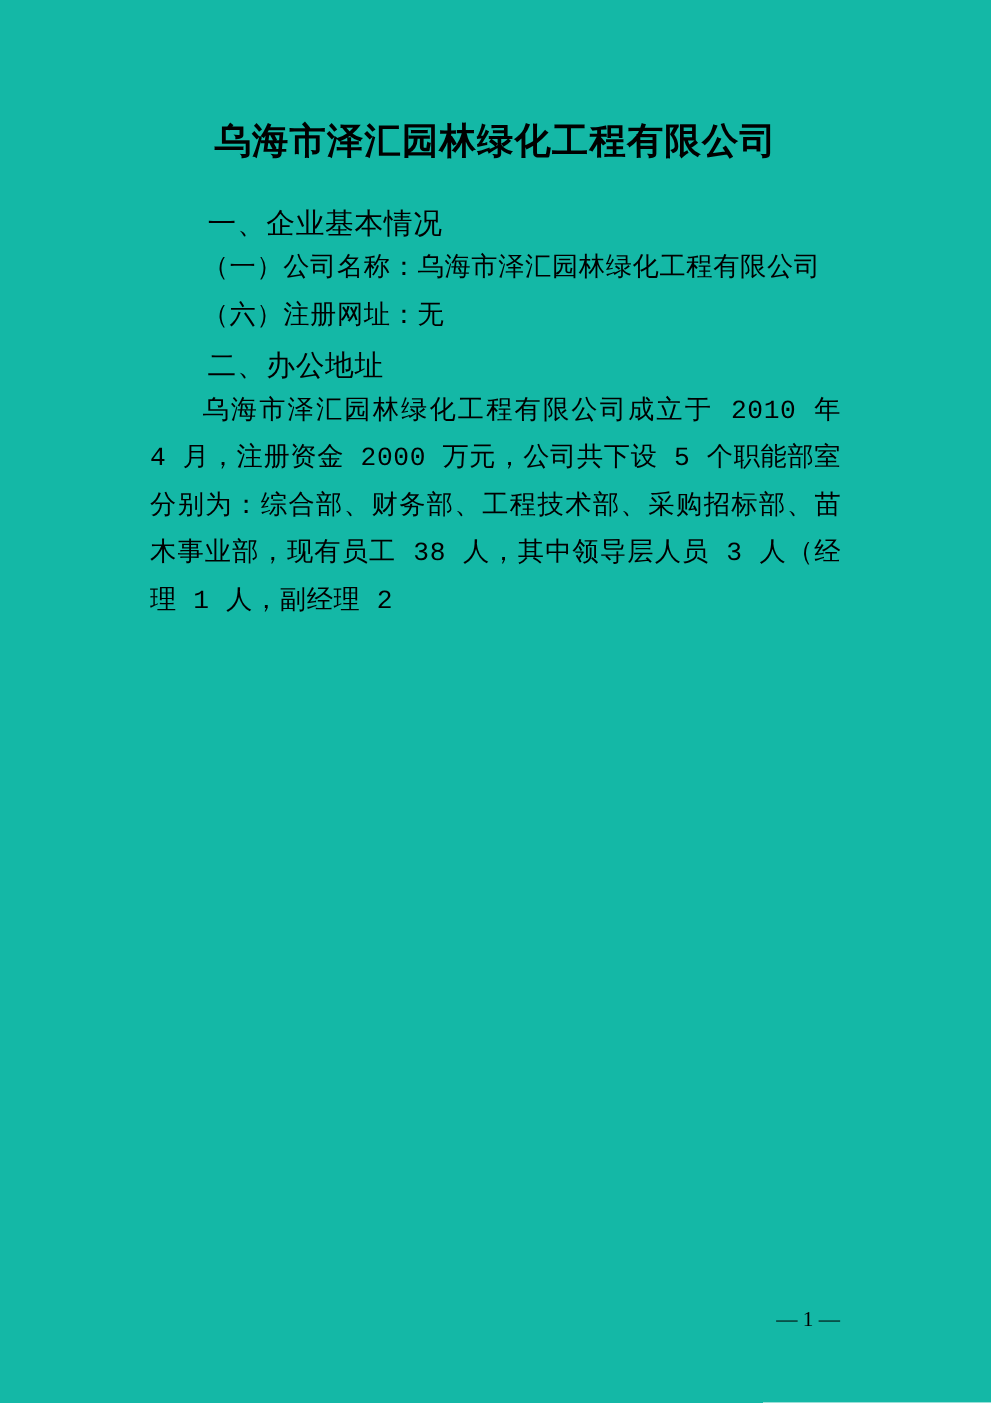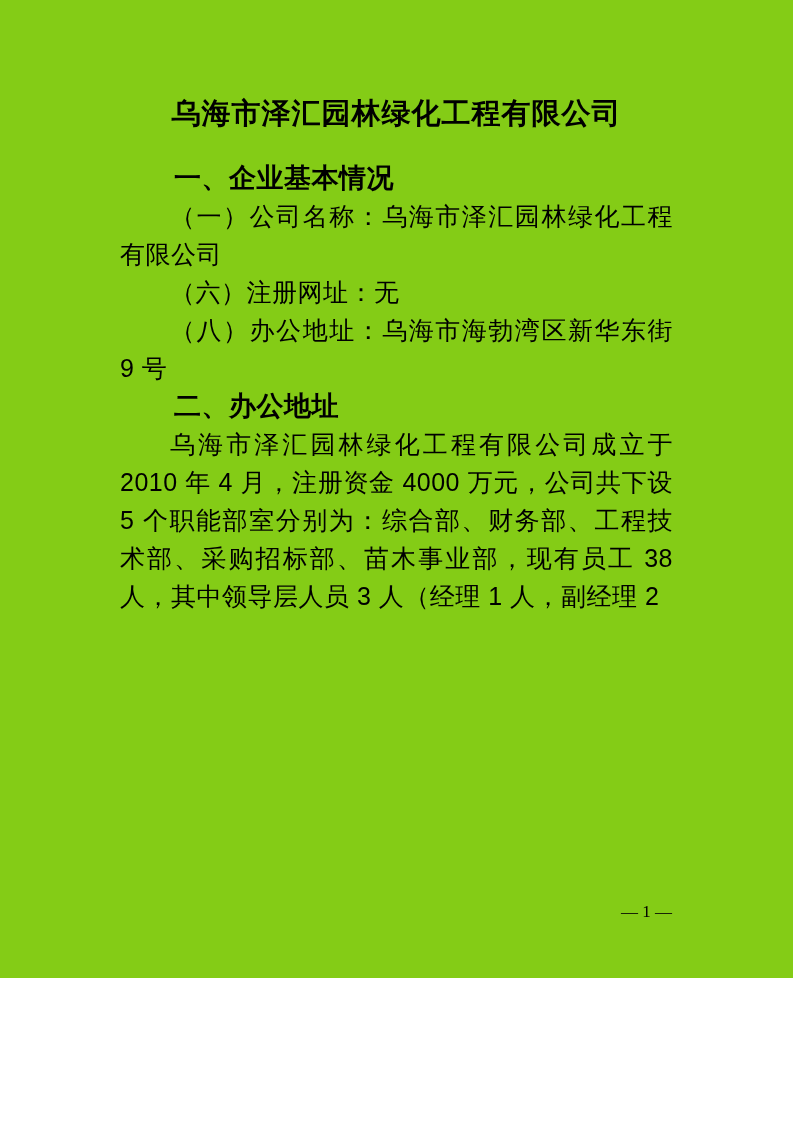--- a/index.html
+++ b/index.html
@@ -1,21 +1,21 @@
 <!DOCTYPE html>
 <html><head>
 <meta charset="utf-8">
 <style>
   * { margin: 0; padding: 0; box-sizing: border-box; }
   html, body { background: #ffffff; }
   .page {
     position: relative;
     width: 793px;
-    height: 978px;
-    background: #84cc16;
+    height: 1122px;
+    background: #14b8a6;
     color: #000000;
     overflow: hidden;
     margin: 0 auto;
   }
   .content {
     position: absolute;
     left: 120px;
     top: 92px;
     width: 553px;
   }
@@ -24,31 +24,31 @@
     font-family: "Liberation Serif", "DejaVu Serif", serif;
     font-weight: 700;
     font-size: 29px;
     line-height: 43px;
     margin-bottom: 24px;
     letter-spacing: 1px;
   }
   .doc-title .title-line { display: block; }
   .section-heading {
     font-family: "Liberation Sans", "DejaVu Sans", sans-serif;
-    font-weight: 700;
-    font-size: 27px;
+    font-weight: 400;
+    font-size: 23px;
     line-height: 38px;
     text-indent: 2em;
     letter-spacing: 0.5px;
   }
   .section-heading.first { margin-top: 24px; }
   .body-para {
-    font-family: Liberation Sans, sans-serif;
+    font-family: Liberation Mono, monospace;
     font-weight: 400;
-    font-size: 25px;
+    font-size: 21px;
     line-height: 38px;
     text-indent: 2em;
     text-align: justify;
     letter-spacing: 0.5px;
   }
   .page-footer {
     position: absolute;
     right: 121px;
     bottom: 56px;
     font-family: "Liberation Serif", "DejaVu Serif", serif;
@@ -63,22 +63,21 @@
   <div class="content">
 
     <h1 class="doc-title">
       <span class="title-line">乌海市泽汇园林绿化工程有限公司</span>
     </h1>
 
     <h2 class="section-heading first">一、企业基本情况</h2>
 
     <p class="body-para">（一）公司名称：乌海市泽汇园林绿化工程有限公司</p>
     <p class="body-para">（六）注册网址：无</p>
-    <p class="body-para">（八）办公地址：乌海市海勃湾区新华东街 9 号</p>
 
     <h2 class="section-heading">二、办公地址</h2>
 
-    <p class="body-para">乌海市泽汇园林绿化工程有限公司成立于 2010 年 4 月，注册资金 4000 万元，公司共下设 5 个职能部室分别为：综合部、财务部、工程技术部、采购招标部、苗木事业部，现有员工 38 人，其中领导层人员 3 人（经理 1 人，副经理 2</p>
+    <p class="body-para">乌海市泽汇园林绿化工程有限公司成立于 2010 年 4 月，注册资金 2000 万元，公司共下设 5 个职能部室分别为：综合部、财务部、工程技术部、采购招标部、苗木事业部，现有员工 38 人，其中领导层人员 3 人（经理 1 人，副经理 2</p>
 
   </div>
 
   <div class="page-footer">— 1 —</div>
 </div>
 
 </body></html>

